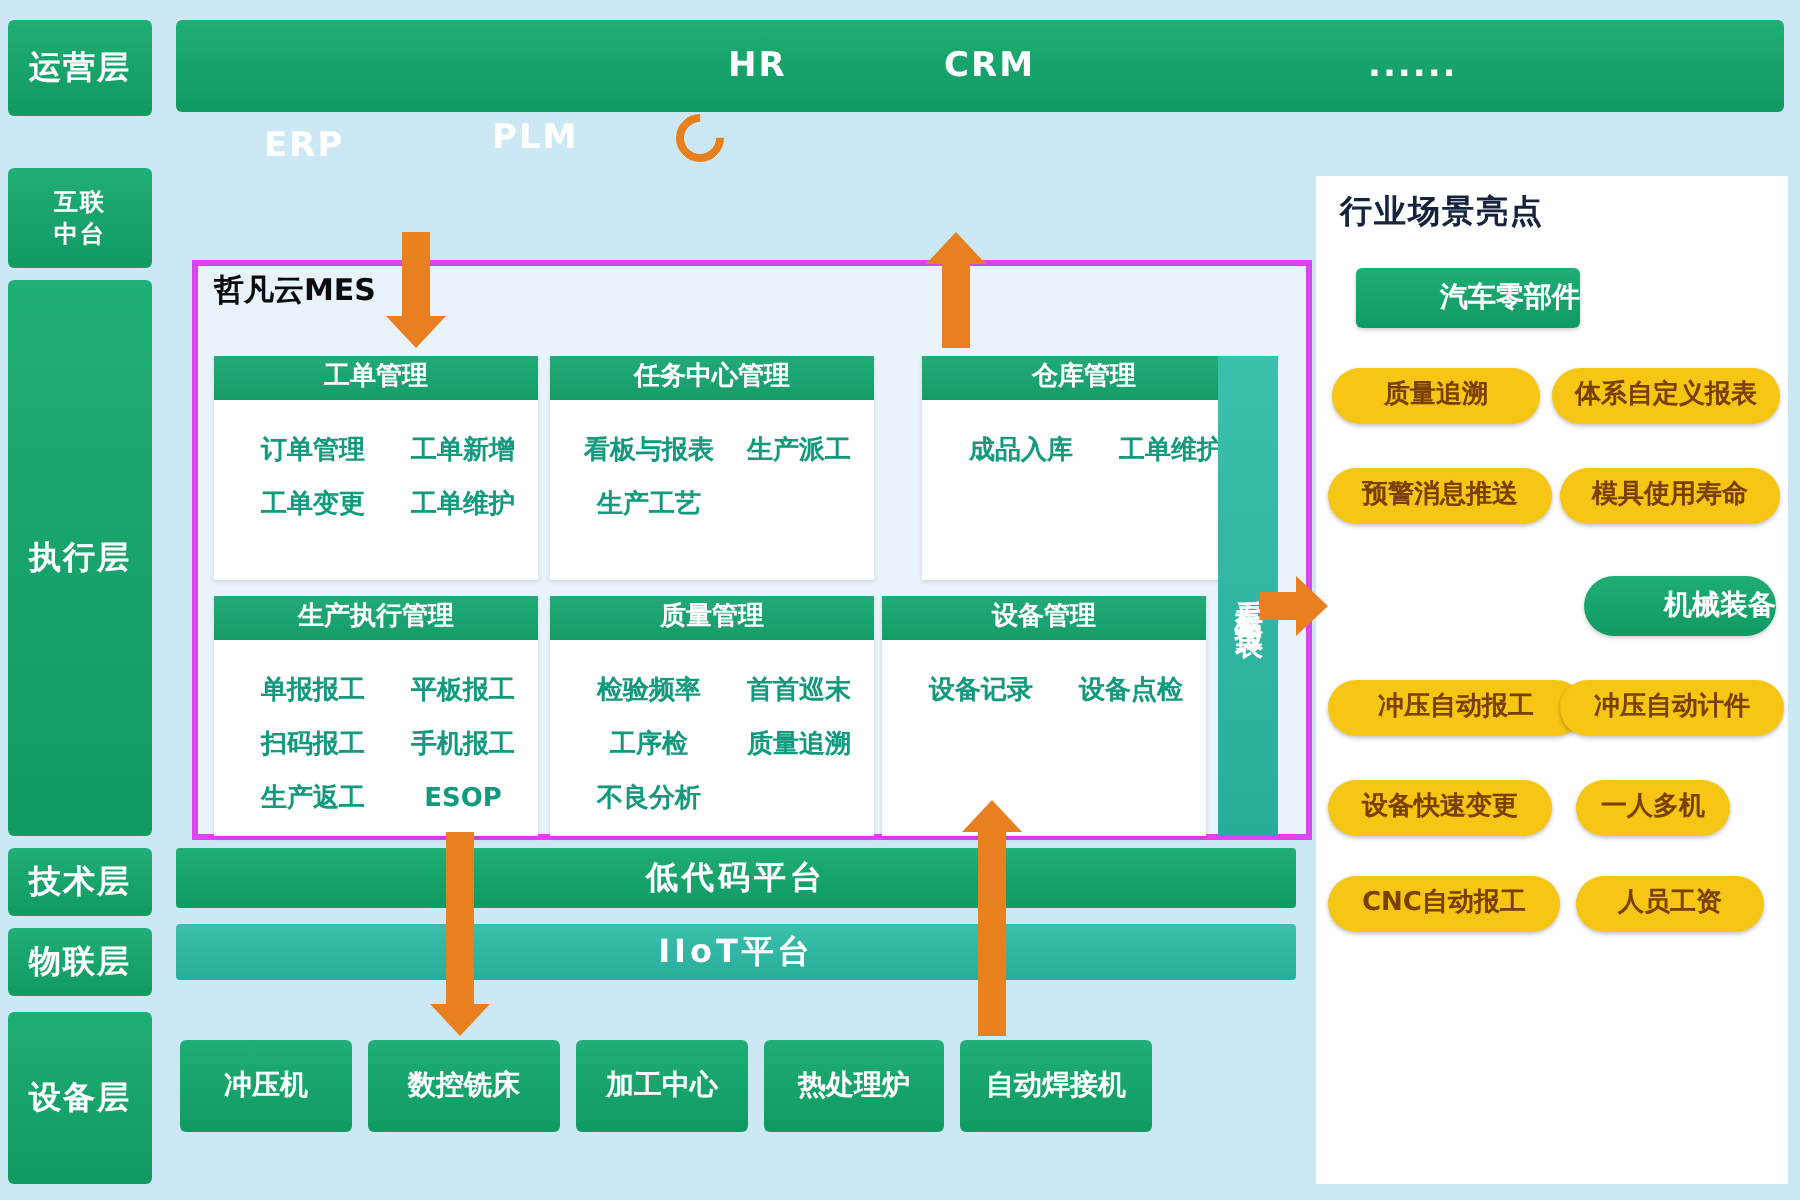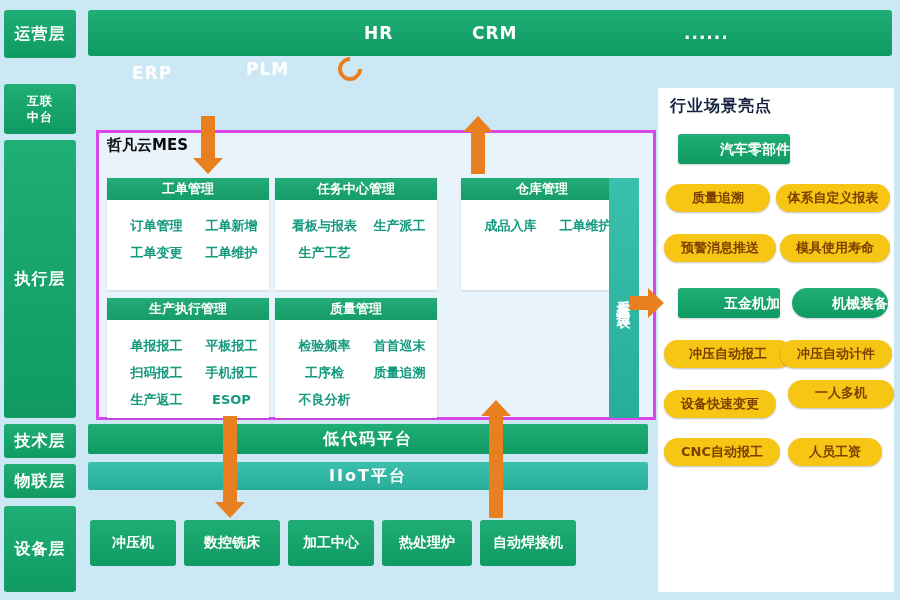--- a/index.html
+++ b/index.html
@@ -150,20 +150,27 @@
       <div class="hd">质量管理</div>
       <div class="body">
         <span>检验频率</span>
         <span>首首巡末</span>
         <span>工序检</span>
         <span>质量追溯</span>
         <span>不良分析</span>
       </div>
     </div>
 
+    <div class="card r2" style="left:342px;top:165px;">
+      <div class="hd">设备管理</div>
+      <div class="body">
+        <span>设备记录</span>
+        <span>设备点检</span>
+      </div>
+    </div>
 
     <div class="kanban">看板与报表</div>
   </div>
 
   <div class="harrow" style="left:630px;top:288px;width:34px;">
       <i class="shaft"></i>
       <i class="head"></i>
     </div>
 
   <div class="hbar green" style="top:424px;height:30px;">低代码平台</div>
@@ -187,24 +194,23 @@
   <div class="rpanel">
     <div class="ptitle">行业场景亮点</div>
 
     <div class="gbox" style="left:20px;top:46px;width:112px;">汽车零部件</div>
 
     <div class="pill" style="left:8px;top:96px;width:104px;">质量追溯</div>
     <div class="pill" style="left:118px;top:96px;width:114px;">体系自定义报表</div>
     <div class="pill" style="left:6px;top:146px;width:112px;">预警消息推送</div>
     <div class="pill" style="left:122px;top:146px;width:110px;">模具使用寿命</div>
 
-    <div class="gbox" style="left:20px;top:200px;width:102px;">五金机加</div>
     <div class="gbox" style="left:134px;top:200px;width:96px;border-radius:15px;">机械装备</div>
 
     <div class="pill" style="left:6px;top:252px;width:128px;">冲压自动报工</div>
     <div class="pill" style="left:122px;top:252px;width:112px;">冲压自动计件</div>
     <div class="pill" style="left:6px;top:302px;width:112px;">设备快速变更</div>
-    <div class="pill" style="left:130px;top:292px;width:106px;font-family:Liberation Mono, monospace;">一人多机</div>
+    <div class="pill" style="left:130px;top:302px;width:77px;">一人多机</div>
     <div class="pill" style="left:6px;top:350px;width:116px;">CNC自动报工</div>
     <div class="pill" style="left:130px;top:350px;width:94px;">人员工资</div>
   </div>
 
 </div>
 
 </body></html>

